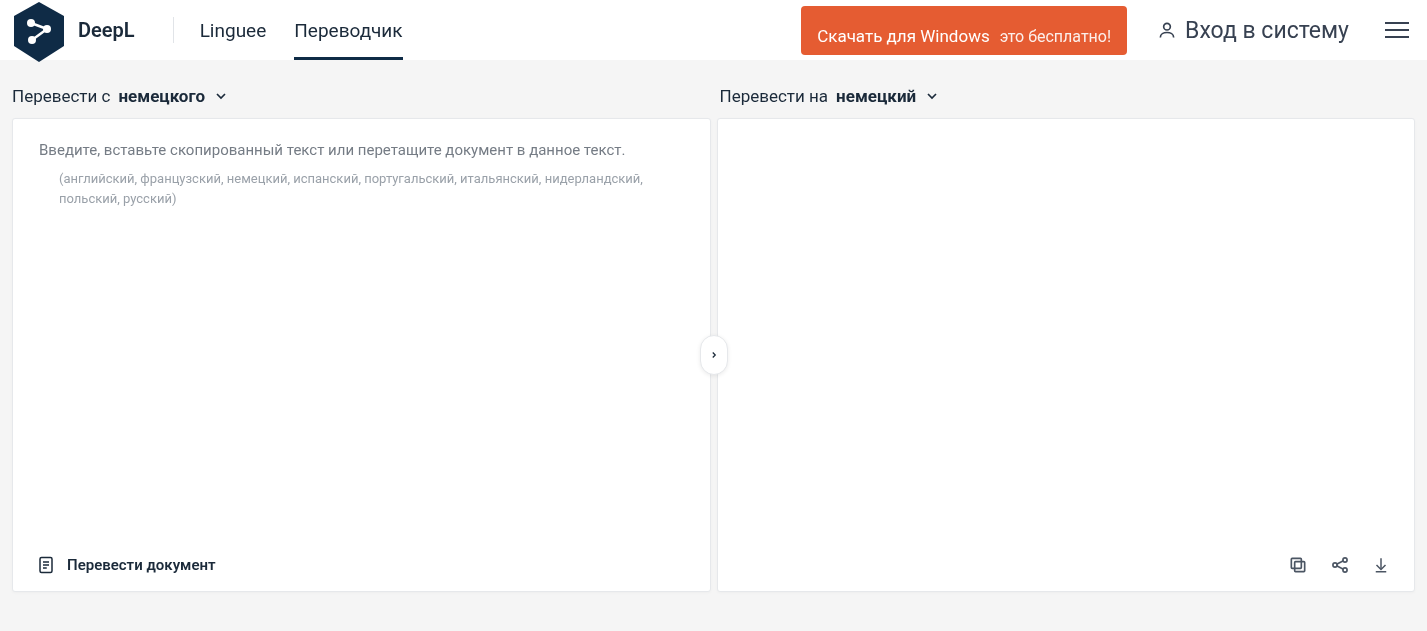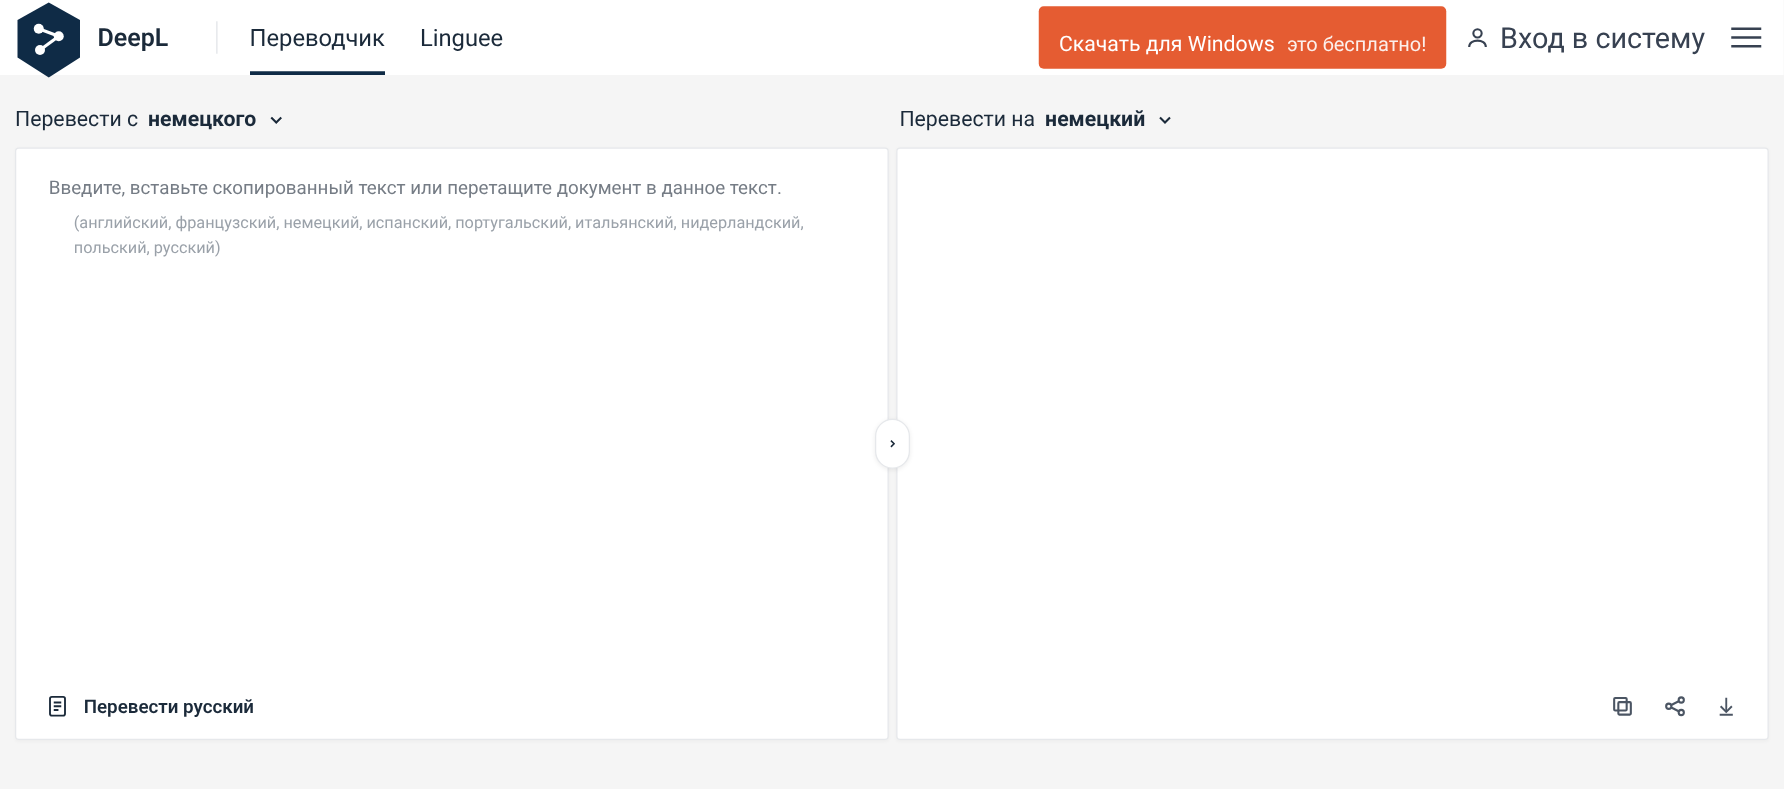--- a/index.html
+++ b/index.html
@@ -61,21 +61,21 @@
       padding-top: 3px;
     }
     .nav-item.active {
       border-bottom-color: #0f2b46;
       font-weight: 400;
     }
     .header-right {
       margin-left: auto;
       display: flex;
       align-items: center;
-      gap: 15px;
+      gap: 30px;
     }
     .download-btn {
       background: #e55c32;
       color: #fff;
       border-radius: 4px;
       padding: 9px 16px;
       font-size: 17px;
       cursor: pointer;
       display: flex;
       align-items: baseline;
@@ -213,22 +213,22 @@
         <circle cx="35" cy="28" r="4" fill="#fff"></circle>
         <circle cx="20" cy="39" r="4" fill="#fff"></circle>
         <line x1="19" y1="22" x2="35" y2="28" stroke="#fff" stroke-width="2.5"></line>
         <line x1="35" y1="28" x2="20" y2="39" stroke="#fff" stroke-width="2.5"></line>
       </svg>
     </div>
     <span class="logo-text">DeepL</span>
   </div>
   <div class="divider-v"></div>
   <div class="nav">
+    <div class="nav-item">Linguee</div>
     <div class="nav-item active">Переводчик</div>
-    <div class="nav-item">Linguee</div>
   </div>
   <div class="header-right">
     <div class="download-btn">
       <span>Скачать для Windows</span>
       <span class="small">это бесплатно!</span>
     </div>
     <div class="login">
       <span>
         <svg width="20" height="20" viewBox="0 0 24 24" fill="none" stroke="#374151" stroke-width="2">
           <circle cx="12" cy="8" r="4"></circle>
@@ -280,21 +280,21 @@
       <div class="panel-footer">
         <div class="doc-btn">
           <span>
             <svg width="18" height="20" viewBox="0 0 24 24" fill="none" stroke="#1b2a3a" stroke-width="2">
               <rect x="4" y="2" width="16" height="20" rx="2"></rect>
               <line x1="8" y1="8" x2="16" y2="8"></line>
               <line x1="8" y1="12" x2="16" y2="12"></line>
               <line x1="8" y1="16" x2="13" y2="16"></line>
             </svg>
           </span>
-          <span>Перевести русский</span>
+          <span>Перевести документ</span>
         </div>
       </div>
     </div>
 
     <div class="swap-btn">
       <svg width="10" height="12" viewBox="0 0 24 24" fill="none" stroke="#1b2a3a" stroke-width="3">
           <polyline points="9 18 15 12 9 6"></polyline>
         </svg>
     </div>
 

